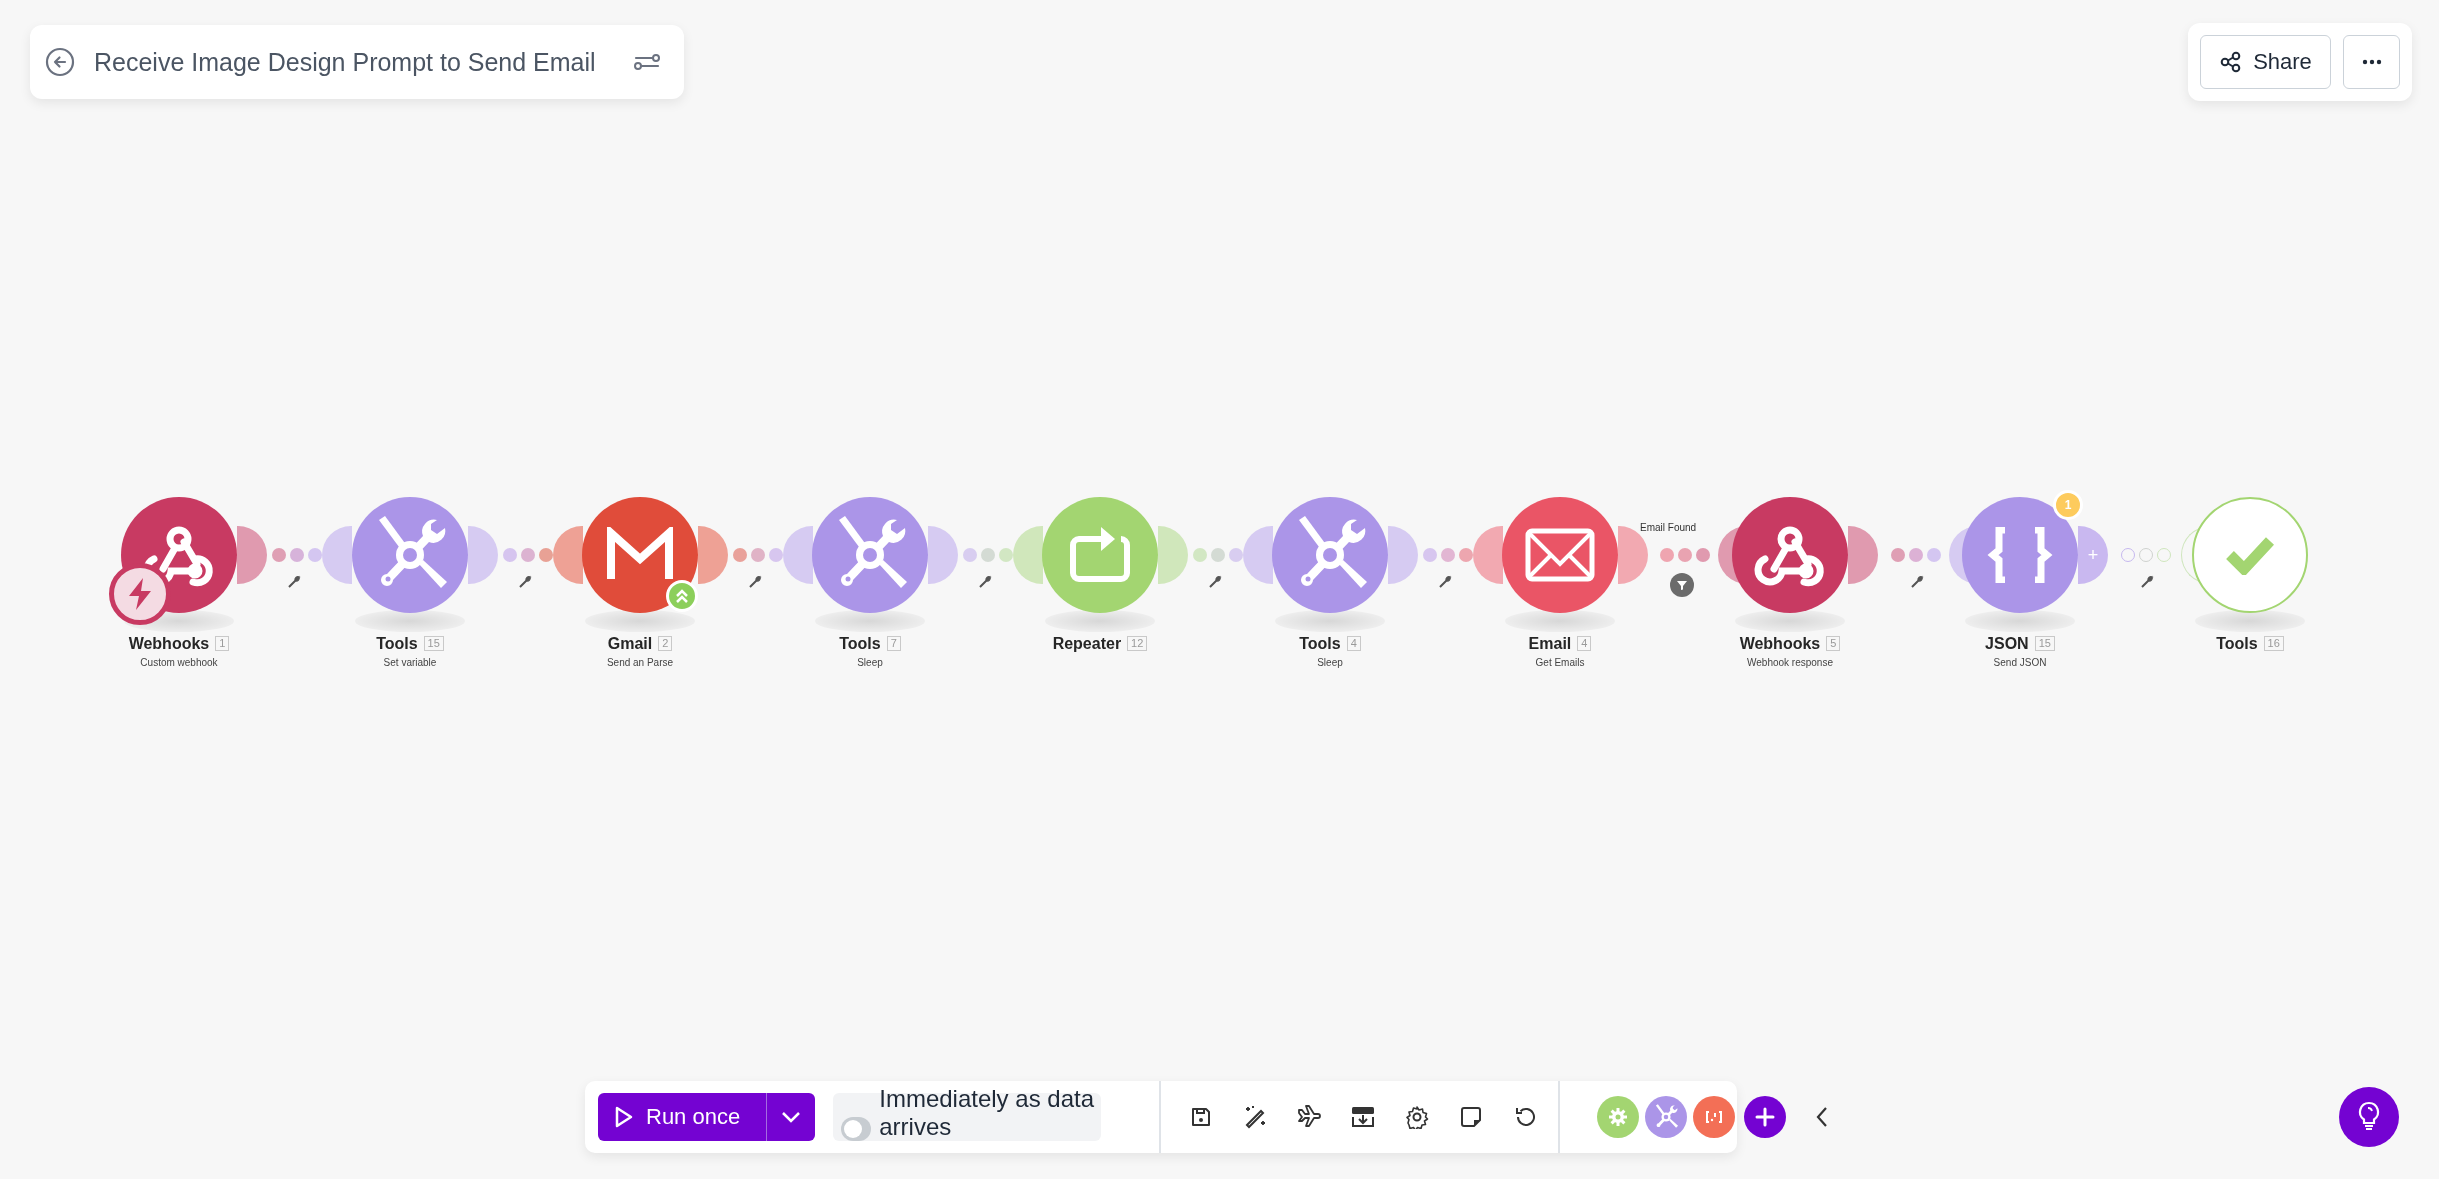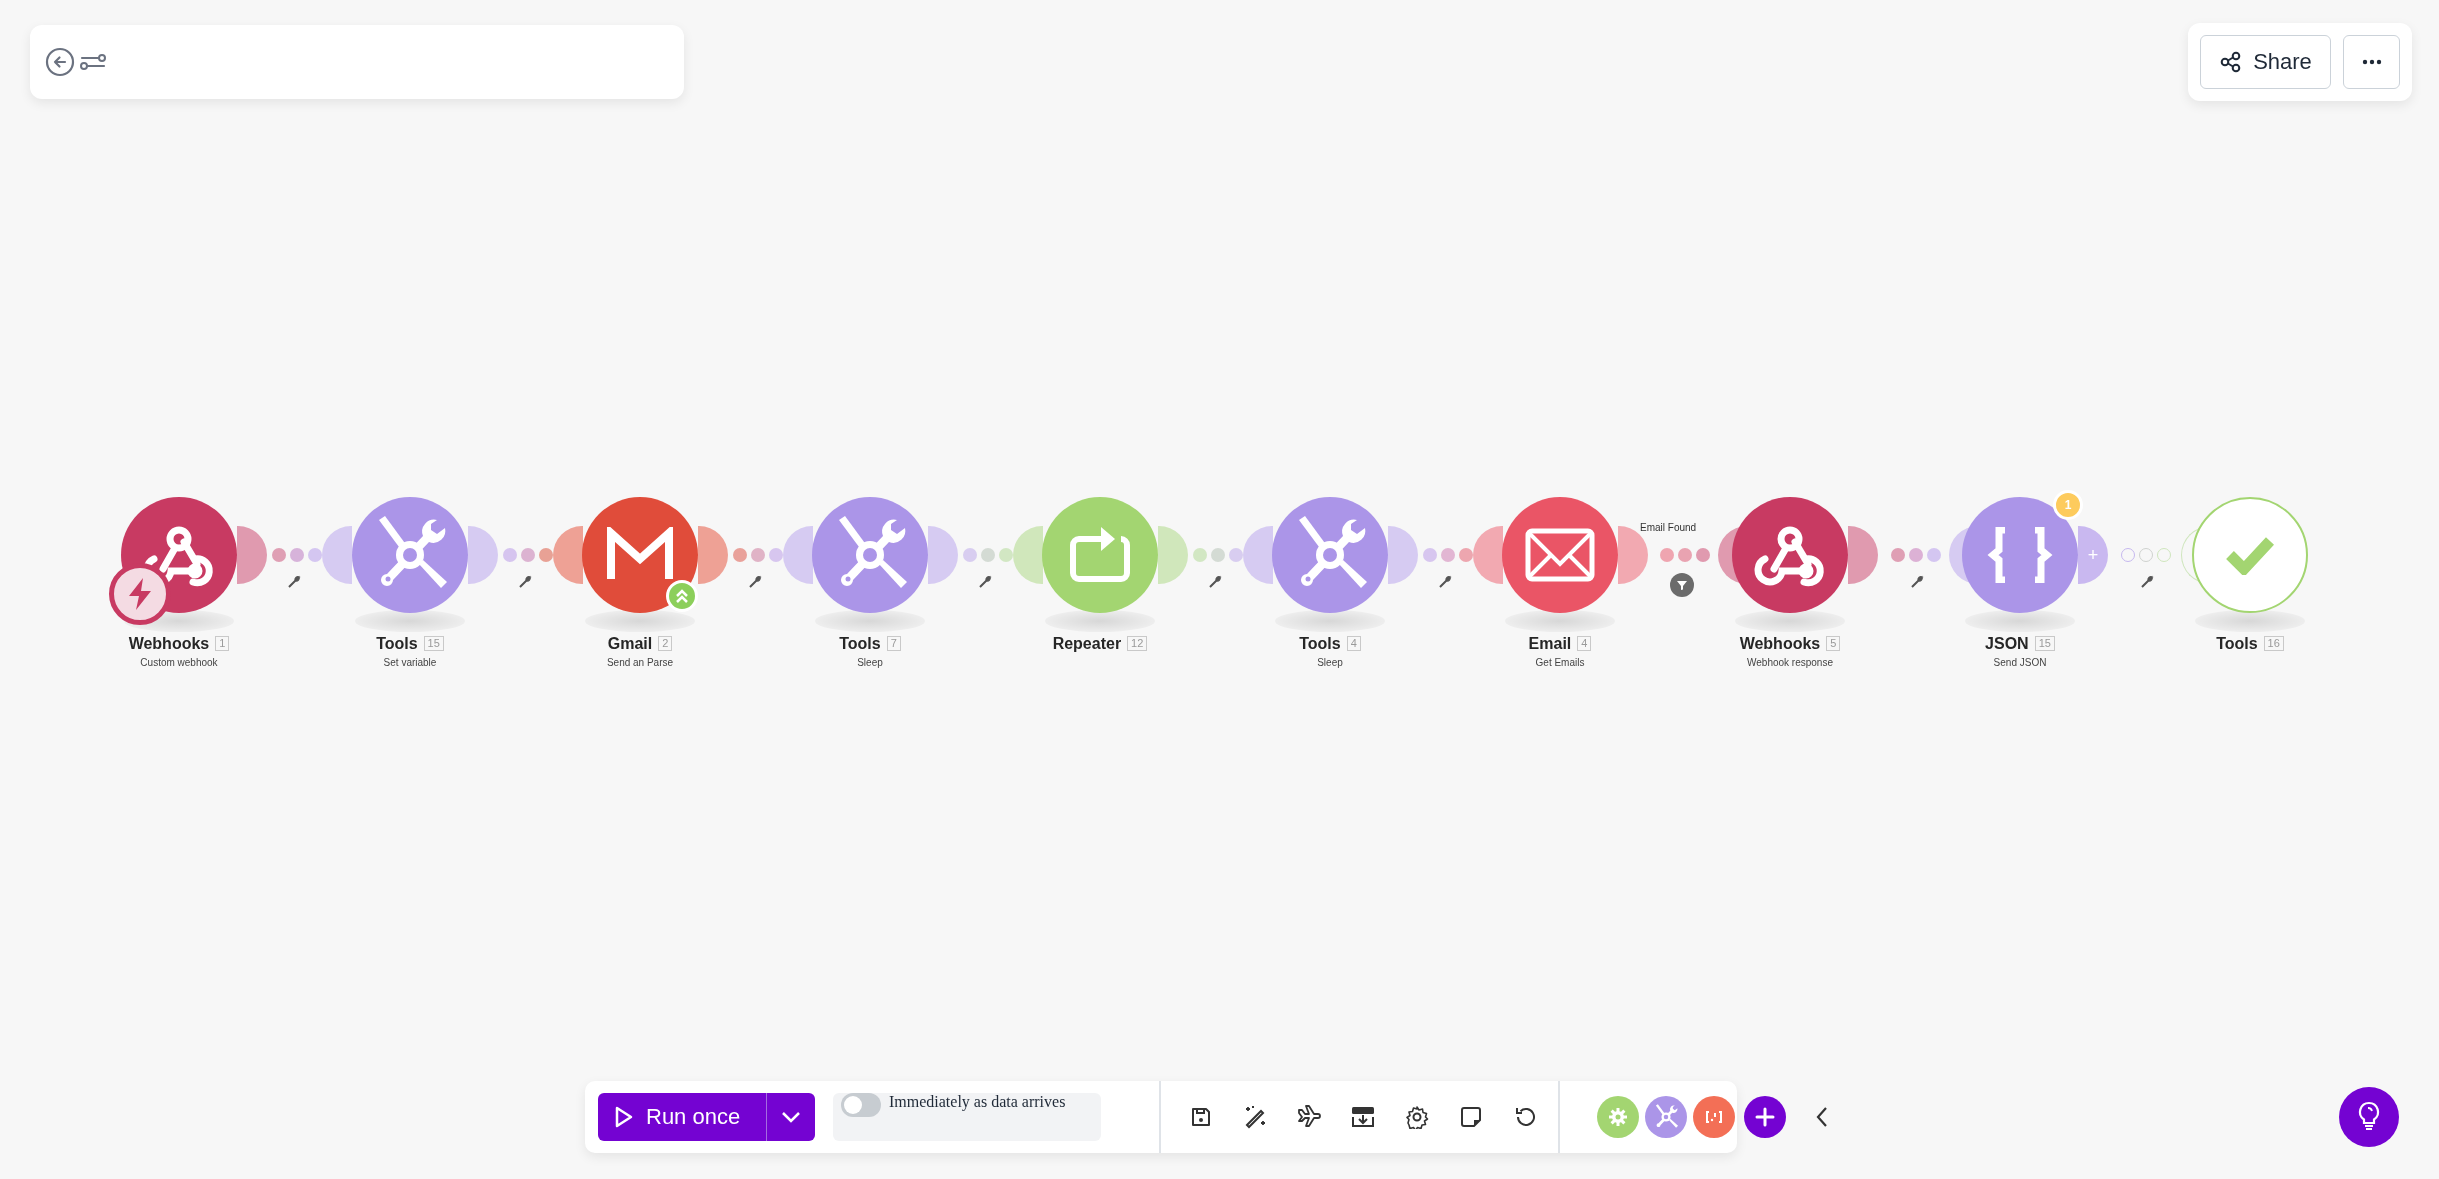--- a/index.html
+++ b/index.html
@@ -26,41 +26,42 @@
   .label { position: absolute; width: 240px; text-align: center; font-size: 16px; font-weight: bold; color: #262626; white-space: nowrap; }
   .label .num { display: inline-block; font-weight: normal; font-size: 11px; color: #9a9a9a; border: 1px solid #c9c9c9; padding: 0 3px; margin-left: 6px; vertical-align: 2px; line-height: 13px; }
   .sublabel { position: absolute; width: 240px; text-align: center; font-size: 10px; color: #444; }
 
   .filter-label { position: absolute; left: 1640px; top: 522px; width: 84px; text-align: left; font-size: 10px; color: #333; }
   .filter-icon { position: absolute; left: 1670px; top: 573px; width: 24px; height: 24px; border-radius: 50%; background: #6b6b6b; display: flex; align-items: center; justify-content: center; cursor: pointer; }
 
   .toolbar { position: absolute; left: 585px; top: 1081px; width: 1152px; height: 72px; background: #fff; border-radius: 10px; box-shadow: 0 4px 12px rgba(0,0,0,0.08); }
   .run-btn { position: absolute; left: 13px; top: 12px; width: 168px; height: 48px; background: #7403d2; color: #fff; border-radius: 6px 0 0 6px; display: flex; align-items: center; padding-left: 16px; gap: 12px; font-size: 22px; cursor: pointer; }
   .run-drop { position: absolute; left: 182px; top: 12px; width: 48px; height: 48px; background: #7403d2; border-radius: 0 6px 6px 0; display: flex; align-items: center; justify-content: center; cursor: pointer; }
-  .sched { position: absolute; left: 248px; top: 12px; width: 268px; height: 48px; background: #f2f3f5; border-radius: 6px; display: flex; align-items: flex-start; padding-left: 8px; gap: 8px; font-size: 16px; color: #1f2937; font-family: Liberation Serif, serif; }
+  .sched { position: absolute; left: 248px; top: 12px; width: 268px; height: 48px; background: #f2f3f5; border-radius: 6px; display: flex; align-items: flex-end; padding-left: 8px; gap: 8px; font-size: 24px; color: #1f2937; }
   .toggle { width: 40px; height: 24px; border-radius: 12px; background: #c7ccd1; position: relative; cursor: pointer; }
   .toggle .knob { position: absolute; left: 3px; top: 3px; width: 18px; height: 18px; border-radius: 50%; background: #fff; }
   .vsep { position: absolute; top: 0; width: 2px; height: 72px; background: #dfe3e8; }
   .tool-ic { position: absolute; top: 21px; width: 30px; height: 30px; display: flex; align-items: center; justify-content: center; cursor: pointer; }
   .fav { position: absolute; top: 15px; width: 42px; height: 42px; border-radius: 50%; display: flex; align-items: center; justify-content: center; cursor: pointer; }
   .add-btn { position: absolute; left: 1159px; top: 15px; width: 42px; height: 42px; border-radius: 50%; background: #7403d2; display: flex; align-items: center; justify-content: center; cursor: pointer; }
   .collapse { position: absolute; left: 1222px; top: 21px; width: 30px; height: 30px; display: flex; align-items: center; justify-content: center; cursor: pointer; }
 
   .hint-btn { position: absolute; left: 2339px; top: 1087px; width: 60px; height: 60px; border-radius: 50%; background: #7403d2; display: flex; align-items: center; justify-content: center; cursor: pointer; }
 </style>
 </head>
 <body>
 
 <div class="title-card">
   <div class="back">
     <svg width="32" height="32" viewBox="0 0 32 32">
         <circle cx="16" cy="16" r="13" fill="none" stroke="#6b7280" stroke-width="2.2"></circle>
         <path d="M21 16H11M15.5 11.5L11 16l4.5 4.5" fill="none" stroke="#6b7280" stroke-width="2.2" stroke-linecap="round" stroke-linejoin="round"></path>
       </svg>
   </div>
+  <div class="title">Receive Image Design Prompt to Send Email</div>
   <div class="settings">
     <svg width="28" height="24" viewBox="0 0 28 24">
         <line x1="3" y1="8" x2="19" y2="8" stroke="#6b7280" stroke-width="2.2" stroke-linecap="round"></line>
         <circle cx="23" cy="8" r="3" fill="none" stroke="#6b7280" stroke-width="2"></circle>
         <line x1="9" y1="16" x2="25" y2="16" stroke="#6b7280" stroke-width="2.2" stroke-linecap="round"></line>
         <circle cx="5" cy="16" r="3" fill="none" stroke="#6b7280" stroke-width="2"></circle>
       </svg>
   </div>
 </div>
 

